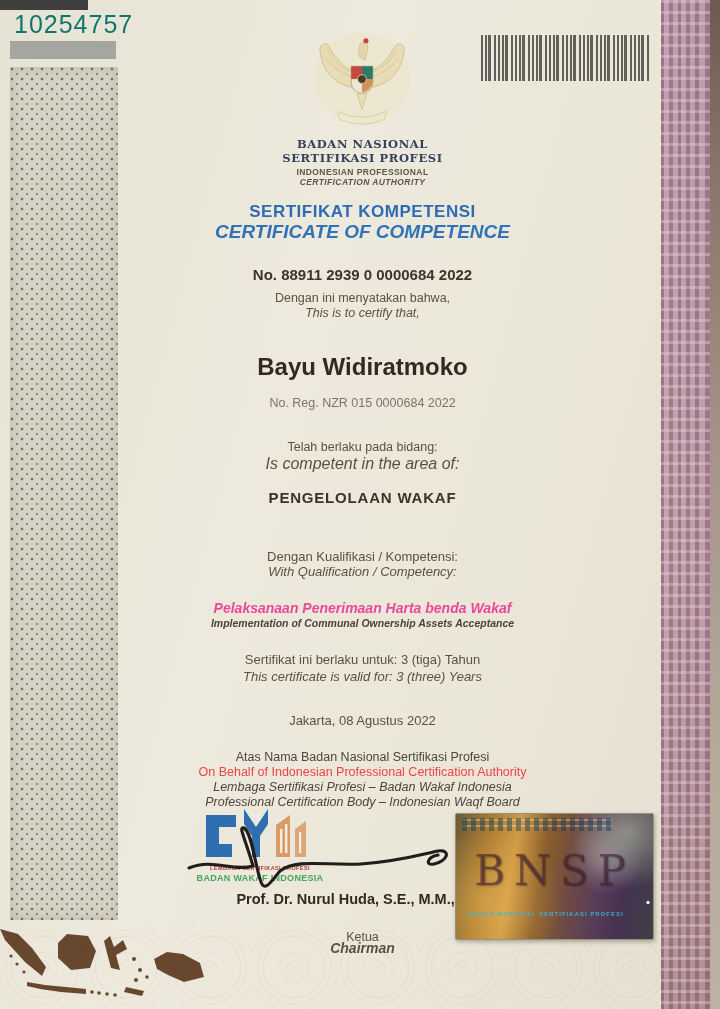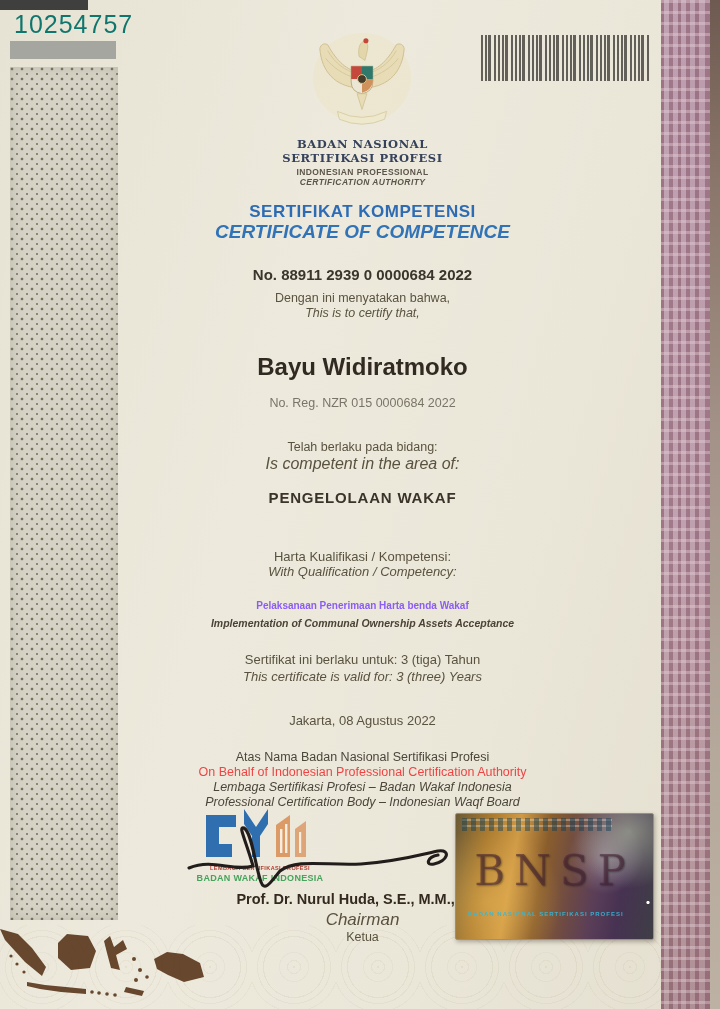--- a/index.html
+++ b/index.html
@@ -72,32 +72,32 @@
   .l-certno{top:266px;font-size:15px;font-weight:bold;color:#3b352b;}
   .l-stat-id{top:291px;font-size:12.5px;}
   .l-stat-en{top:306px;font-size:12.5px;font-style:italic;}
   .l-name{top:353px;font-size:24px;font-weight:bold;color:#312a22;}
   .l-reg{top:396px;font-size:12.5px;color:#7b7468;}
   .l-comp-id{top:440px;font-size:12.5px;}
   .l-comp-en{top:455px;font-size:16px;font-style:italic;}
   .l-area{top:489px;font-size:15px;font-weight:bold;color:#3a332a;letter-spacing:.8px;}
   .l-qual-id{top:549px;font-size:13px;}
   .l-qual-en{top:564px;font-size:13px;font-style:italic;}
-  .l-unit-id{top:600px;font-size:10px;font-weight:bold;color:#8b5cf6;}
+  .l-unit-id{top:600px;font-size:14px;font-weight:bold;color:#ec4899;font-style:italic;}
   .l-unit-en{top:617px;font-size:10.5px;font-weight:bold;font-style:italic;color:#4a4336;}
   .l-valid-id{top:652px;font-size:13px;}
   .l-valid-en{top:669px;font-size:13px;font-style:italic;}
   .l-date{top:713px;font-size:13px;}
   .l-auth1{top:750px;font-size:12.5px;color:#4c463a;z-index:3;}
   .l-auth2{top:765px;font-size:12.5px;color:#ef4444;z-index:3;}
   .l-auth3{top:780px;font-size:12.5px;color:#4c463a;z-index:3;font-style:italic;}
   .l-auth4{top:795px;font-size:12.5px;font-style:italic;color:#4c463a;z-index:3;}
   .l-signer{top:891px;font-size:14.5px;font-weight:bold;color:#33291f;z-index:2;}
   .l-ketua{top:910px;font-size:12.5px;margin-top:20px;}
-  .l-chair{top:910px;font-size:17px;font-style:italic;}
+  .l-chair{top:940px;font-size:14px;font-style:italic;font-weight:bold;}
   
   .bwi-logo{position:absolute;left:192px;top:799px;width:136px;height:100px;z-index:2;}
   .bwi-cap1{position:absolute;top:66px;left:0;width:136px;text-align:center;
     font-size:5.5px;font-weight:bold;color:#b0392e;letter-spacing:.4px;}
   .bwi-cap2{position:absolute;top:74px;left:0;width:136px;text-align:center;
     font-size:9px;font-weight:bold;color:#46a35c;letter-spacing:.3px;}
   
   .signature{position:absolute;left:175px;top:816px;width:305px;height:84px;z-index:4;}
   
   .hologram{
@@ -176,21 +176,21 @@
 <div class="line l-title-en">CERTIFICATE OF COMPETENCE</div>
 
 <div class="line l-certno">No. 88911 2939 0 0000684 2022</div>
 <div class="line l-stat-id">Dengan ini menyatakan bahwa,</div>
 <div class="line l-stat-en">This is to certify that,</div>
 <div class="line l-name">Bayu Widiratmoko</div>
 <div class="line l-reg">No. Reg. NZR 015 0000684 2022</div>
 <div class="line l-comp-id">Telah berlaku pada bidang:</div>
 <div class="line l-comp-en">Is competent in the area of:</div>
 <div class="line l-area">PENGELOLAAN WAKAF</div>
-<div class="line l-qual-id">Harta Kualifikasi / Kompetensi:</div>
+<div class="line l-qual-id">Dengan Kualifikasi / Kompetensi:</div>
 <div class="line l-qual-en">With Qualification /  Competency:</div>
 <div class="line l-unit-id">Pelaksanaan Penerimaan Harta benda Wakaf</div>
 <div class="line l-unit-en">Implementation of Communal Ownership Assets Acceptance</div>
 <div class="line l-valid-id">Sertifikat ini berlaku untuk: 3 (tiga) Tahun</div>
 <div class="line l-valid-en">This certificate is valid for: 3 (three) Years</div>
 <div class="line l-date">Jakarta, 08 Agustus 2022</div>
 
 <div class="line l-auth1">Atas Nama Badan Nasional Sertifikasi  Profesi</div>
 <div class="line l-auth2">On Behalf of Indonesian Professional Certification Authority</div>
 <div class="line l-auth3">Lembaga Sertifikasi Profesi – Badan Wakaf Indonesia</div>

